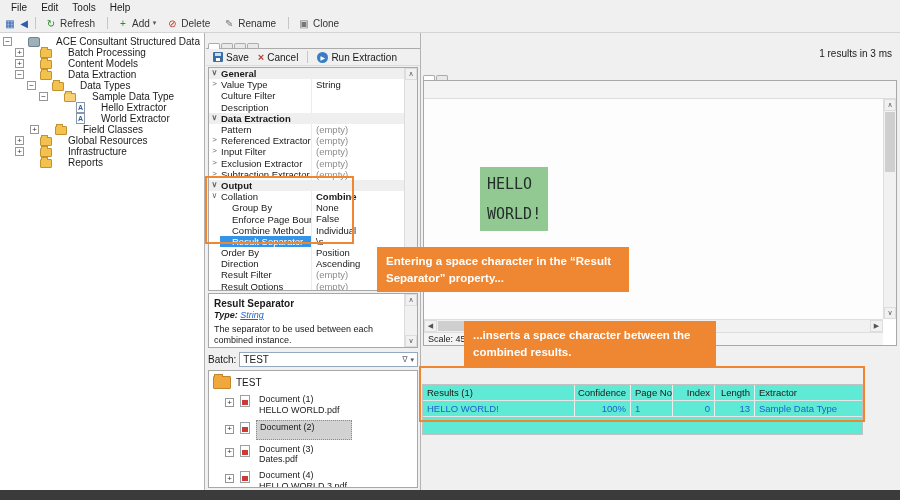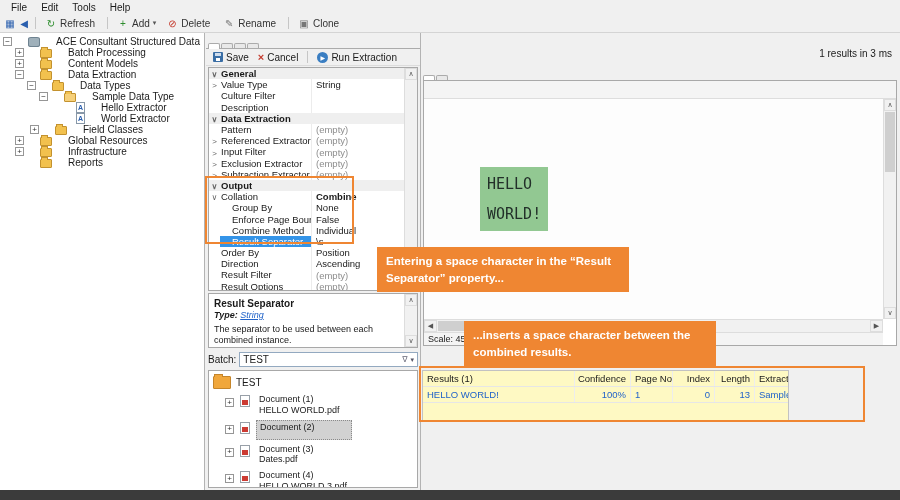--- a/index.html
+++ b/index.html
@@ -49,21 +49,21 @@
   .act-btn{display:inline-flex;align-items:center;gap:3px;padding:0 3px;white-space:nowrap;}
   .floppy{width:10px;height:10px;background:#3a6ea5;border-radius:1px;position:relative;flex:none;}
   .floppy::before{content:"";position:absolute;top:1px;left:2px;right:2px;height:3px;background:#cfdded;}
   .floppy::after{content:"";position:absolute;bottom:1px;left:3px;right:3px;height:3px;background:#fff;}
   .cancel-x{color:#c43b2e;font-weight:bold;font-size:11px;}
   .run-icon{width:11px;height:11px;border-radius:50%;background:#3a7ec2;color:#fff;font-size:6px;
             display:inline-flex;align-items:center;justify-content:center;flex:none;}
 
   .pgrid{position:absolute;left:2px;top:34px;width:210px;height:224px;background:#fff;border:1px solid #a8a8a8;}
   .pg-rows{position:absolute;left:0;top:0;right:13px;bottom:0;overflow:hidden;}
-  .pg-row{height:11.2px;display:flex;align-items:flex-end;font-size:9.5px;}
+  .pg-row{height:11.2px;display:flex;align-items:flex-start;font-size:9.5px;}
   .pg-row.section{background:#efefef;font-weight:bold;}
   .pg-exp{width:11px;flex:none;color:#666;font-size:8px;text-align:center;}
   .pg-exp.exp-arrow::before{content:">";}
   .pg-exp.exp-down::before{content:"∨";}
   .pg-label{width:92px;flex:none;align-self:stretch;display:flex;align-items:center;padding-left:1px;
             border-right:1px solid #ececec;overflow:hidden;white-space:nowrap;}
   .pg-row.section .pg-label{width:auto;border-right:none;}
   .pg-row.indent .pg-label{padding-left:12px;}
   .pg-value{flex:1;padding-left:4px;overflow:hidden;white-space:nowrap;}
   .pg-value.empty{color:#8d8d8d;}
@@ -115,21 +115,21 @@
   .v-thumb{position:absolute;left:1px;right:1px;top:13px;height:60px;background:#cfcfcf;}
   .h-scroll{position:absolute;left:0;right:13px;bottom:13px;height:13px;background:#f1f1f1;border-top:1px solid #ddd;}
   .h-scroll .scroll-btn{width:13px;height:100%;}
   .h-scroll .scroll-btn.left{left:0;right:auto;}
   .h-scroll .scroll-btn.right{right:0;left:auto;}
   .h-thumb{position:absolute;left:14px;top:1px;bottom:1px;width:170px;background:#cfcfcf;}
   .scale-row{position:absolute;left:0;right:13px;bottom:0;height:13px;background:#f4f4f4;border-top:1px solid #ddd;
              display:flex;align-items:center;padding-left:4px;font-size:9px;}
   .mini-toolbar{position:absolute;left:2px;top:315px;height:16px;display:flex;align-items:center;gap:2px;}
 
-  .rtable{position:absolute;left:1px;top:337px;width:367px;height:51px;background:#fef9c3;border:1px solid #c2c2c2;font-size:9.5px;}
+  .rtable{position:absolute;left:1px;top:351px;width:441px;height:51px;background:#5eead4;border:1px solid #c2c2c2;font-size:9.5px;}
   .rt-row{display:flex;height:16px;align-items:stretch;border-bottom:1px solid #e6e6e6;}
   .rt-cell{display:flex;align-items:center;padding:0 4px;overflow:hidden;white-space:nowrap;border-right:1px solid #ededed;}
   .rt-cell:nth-child(1){width:152px;}
   .rt-cell:nth-child(2){width:56px;justify-content:flex-end;}
   .rt-cell:nth-child(3){width:42px;}
   .rt-cell:nth-child(4){width:42px;justify-content:flex-end;}
   .rt-cell:nth-child(5){width:40px;justify-content:flex-end;}
   .rt-cell:nth-child(6){flex:1;border-right:none;}
   .rt-data .rt-cell{color:var(--link-blue,#2163c9);}
 

